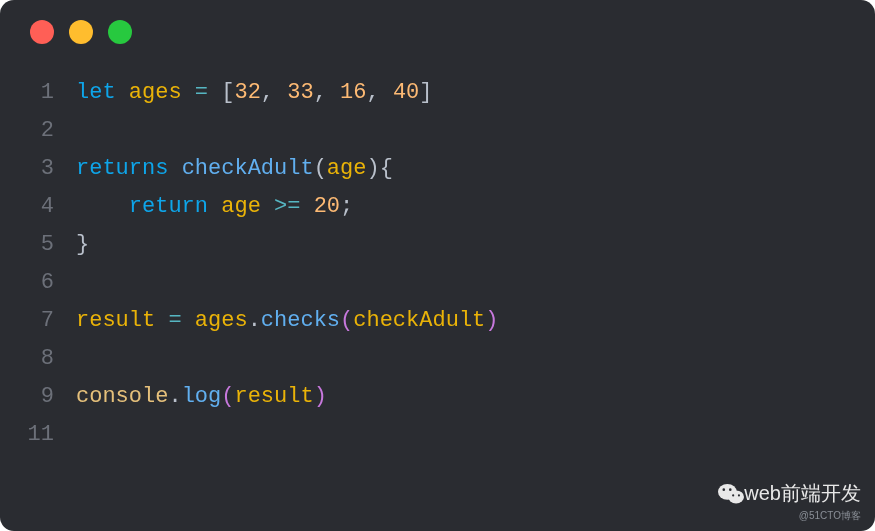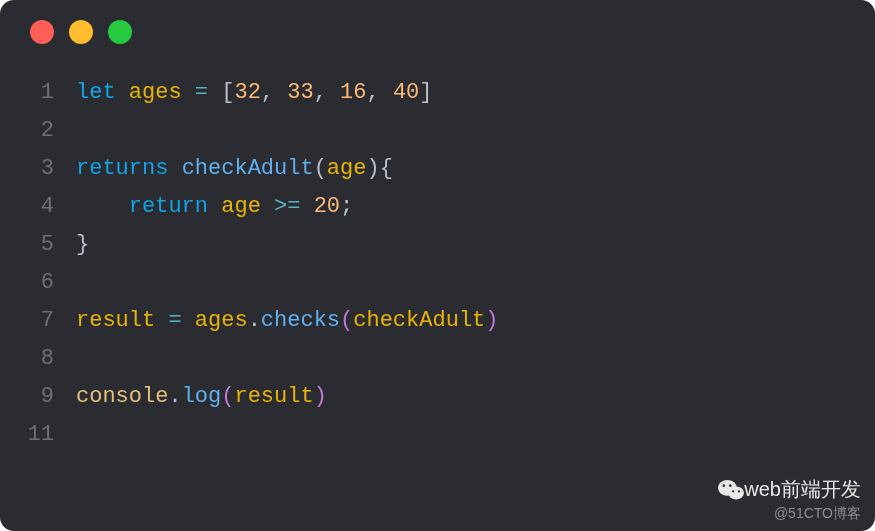--- a/index.html
+++ b/index.html
@@ -74,21 +74,21 @@
   .wm-line1 {
     display: flex;
     align-items: center;
     justify-content: flex-start;
     color: #e8e8e8;
     font-size: 20px;
     font-weight: 500;
   }
   .wm-line2 {
     color: #8a8f97;
-    font-size: 14px;
+    font-size: 10px;
     margin-top: 2px;
   }
   .wm-icon {
     display: inline-flex;
   }
 </style>
 </head>
 <body>
 
 <div class="window">

